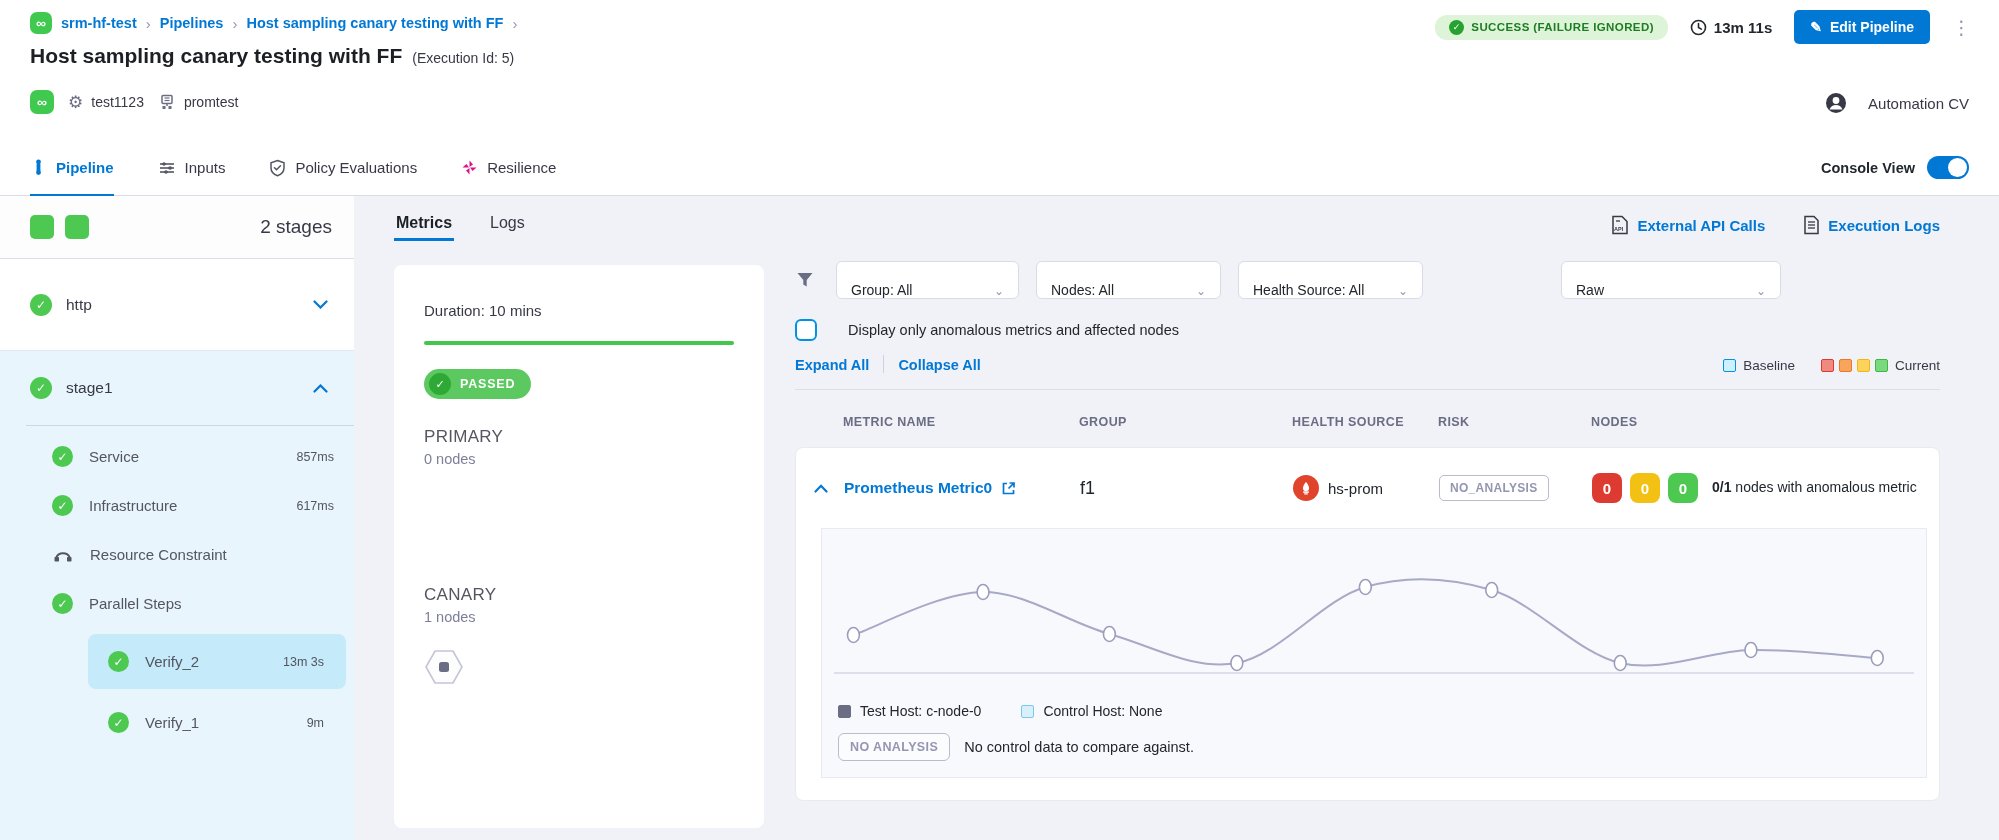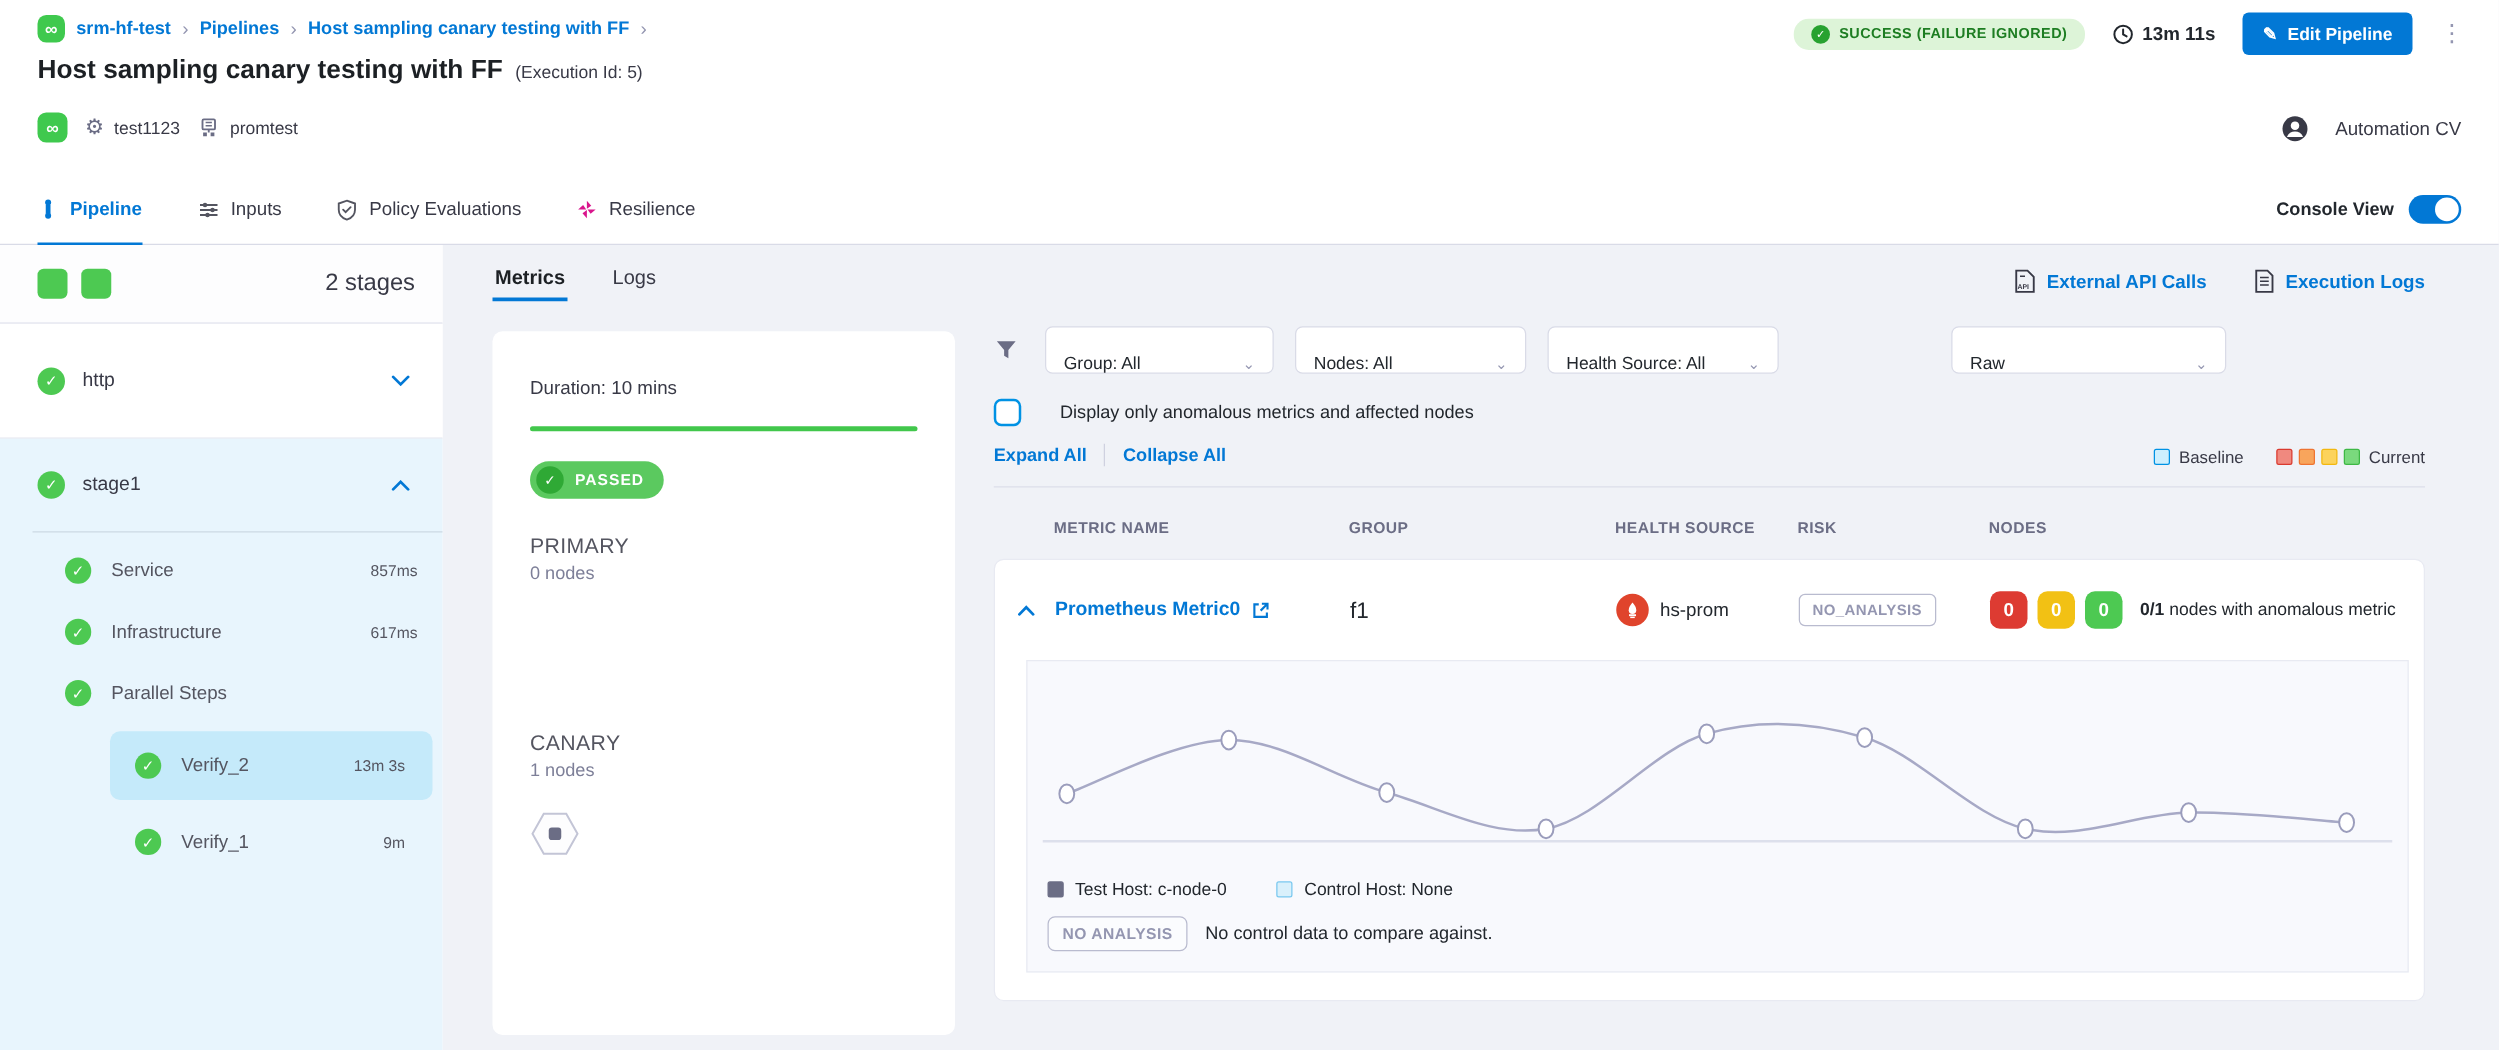--- a/index.html
+++ b/index.html
@@ -279,20 +279,29 @@
       <span class="ck small">✓</span>
       <span class="step-label">Service</span>
       <span class="dur">857ms</span>
     </div>
     <div class="sb-step">
       <span class="ck small">✓</span>
       <span class="step-label">Infrastructure</span>
       <span class="dur">617ms</span>
     </div>
     <div class="sb-step">
+      <svg width="22" height="20" viewBox="0 0 22 20">
+          <path d="M4 13 A7.5 7.5 0 0 1 18 13" fill="none" stroke="#545560" stroke-width="2"></path>
+          <rect x="2.5" y="12" width="4.5" height="4.5" rx="0.8" fill="#545560"></rect>
+          <rect x="15" y="12" width="4.5" height="4.5" rx="0.8" fill="#545560"></rect>
+        </svg>
+      <span class="step-label">Resource Constraint</span>
+      <span class="dur"></span>
+    </div>
+    <div class="sb-step">
       <span class="ck small">✓</span>
       <span class="step-label">Parallel Steps</span>
       <span class="dur"></span>
     </div>
 
     <div class="sb-sub selected">
       <span class="ck small">✓</span>
       <span class="step-label">Verify_2</span>
       <span class="dur">13m 3s</span>
     </div>

